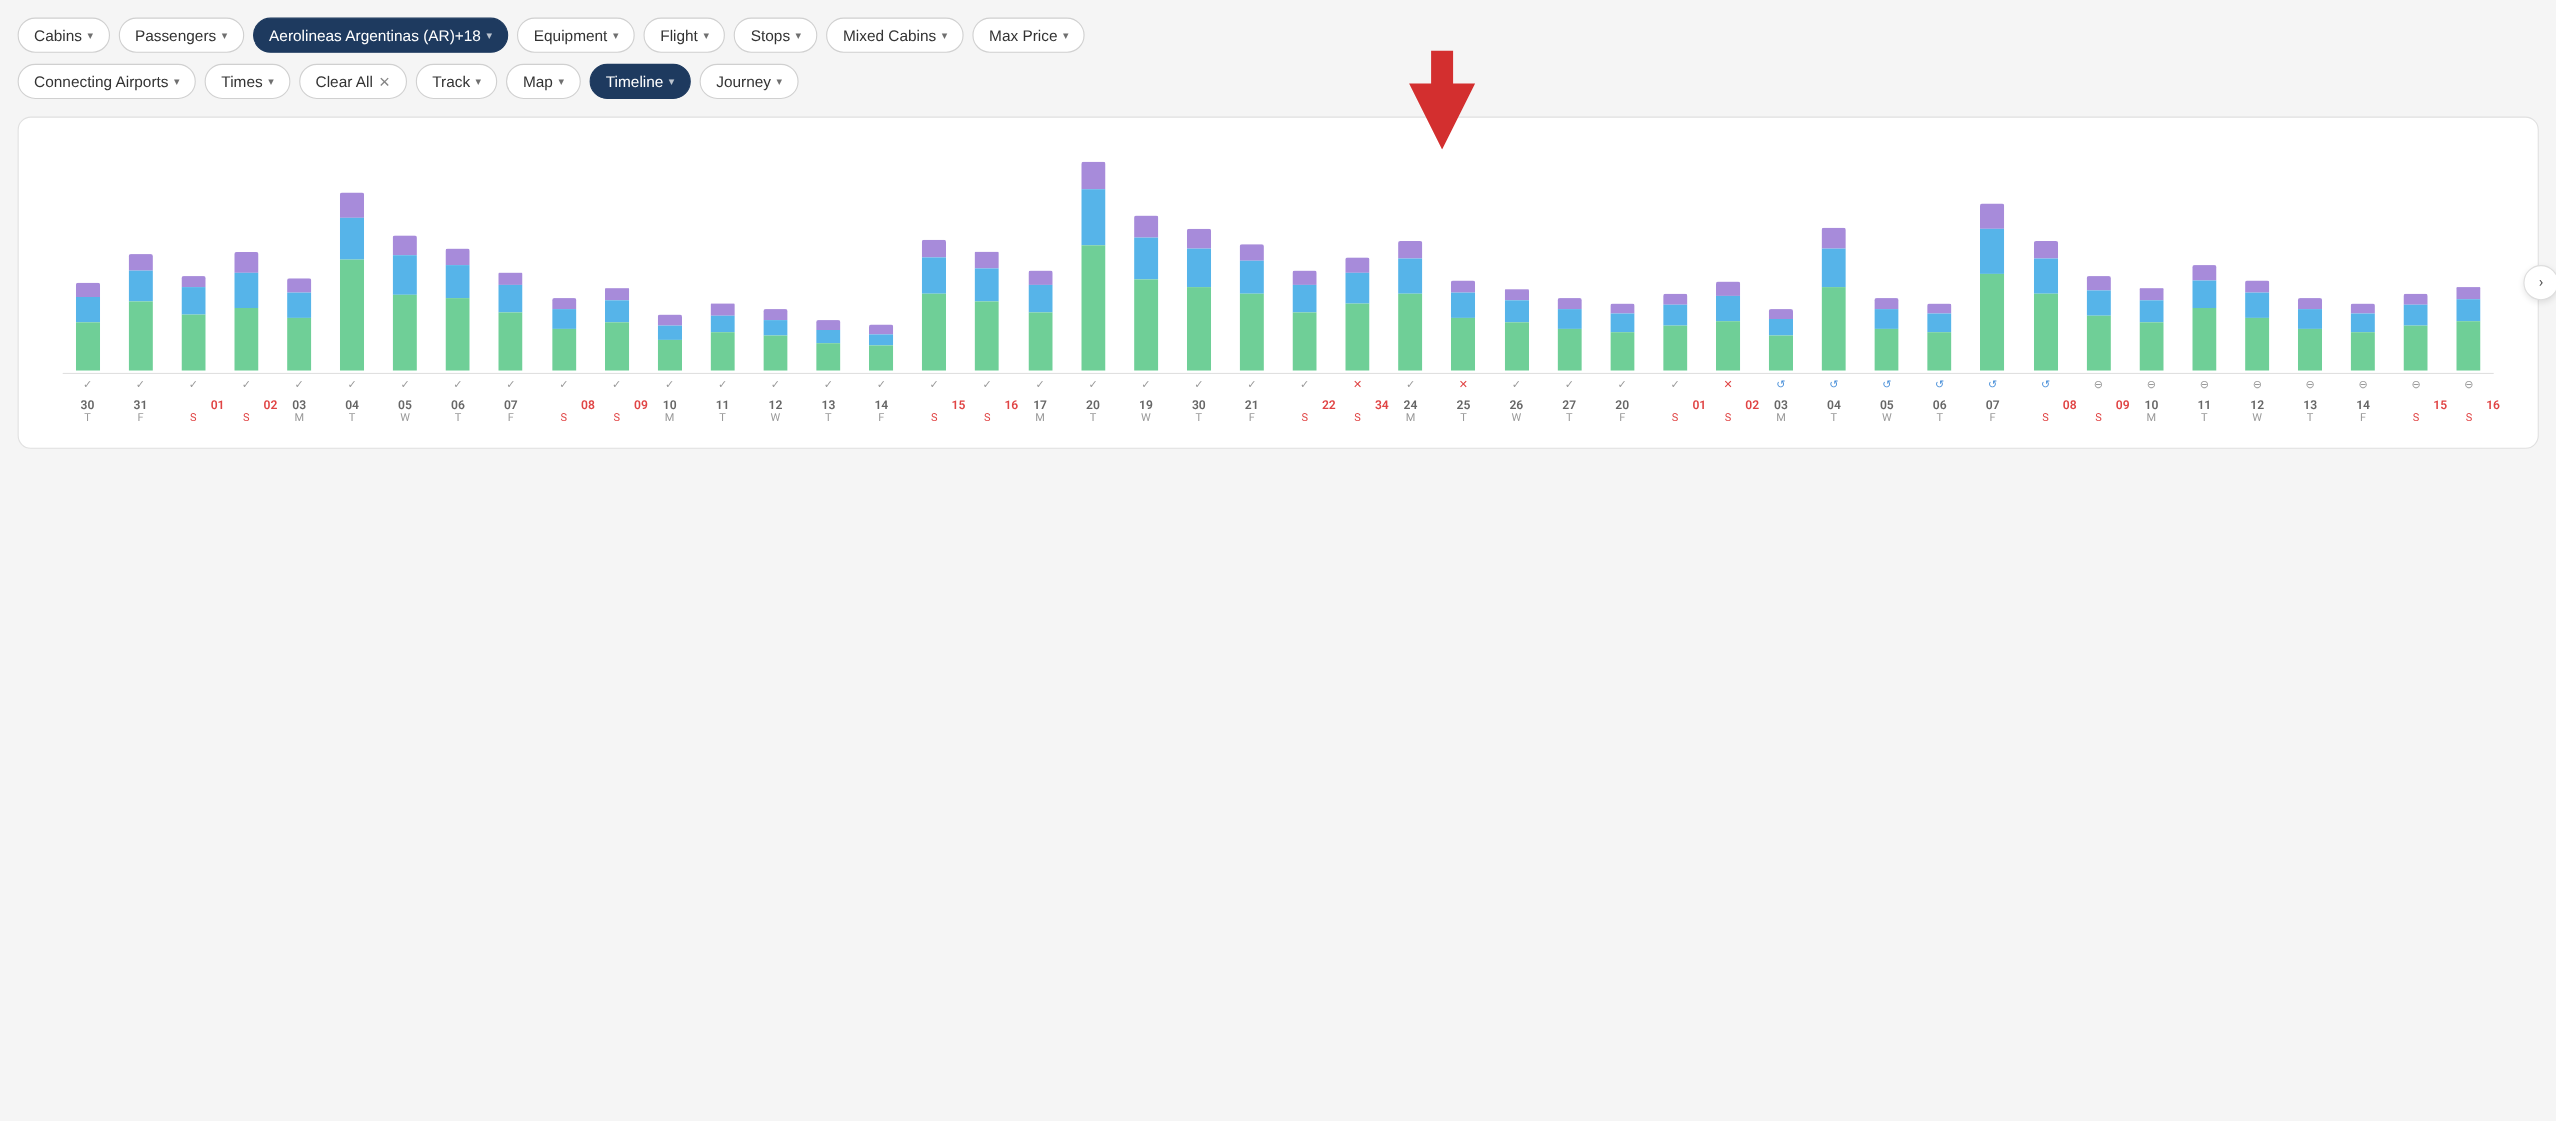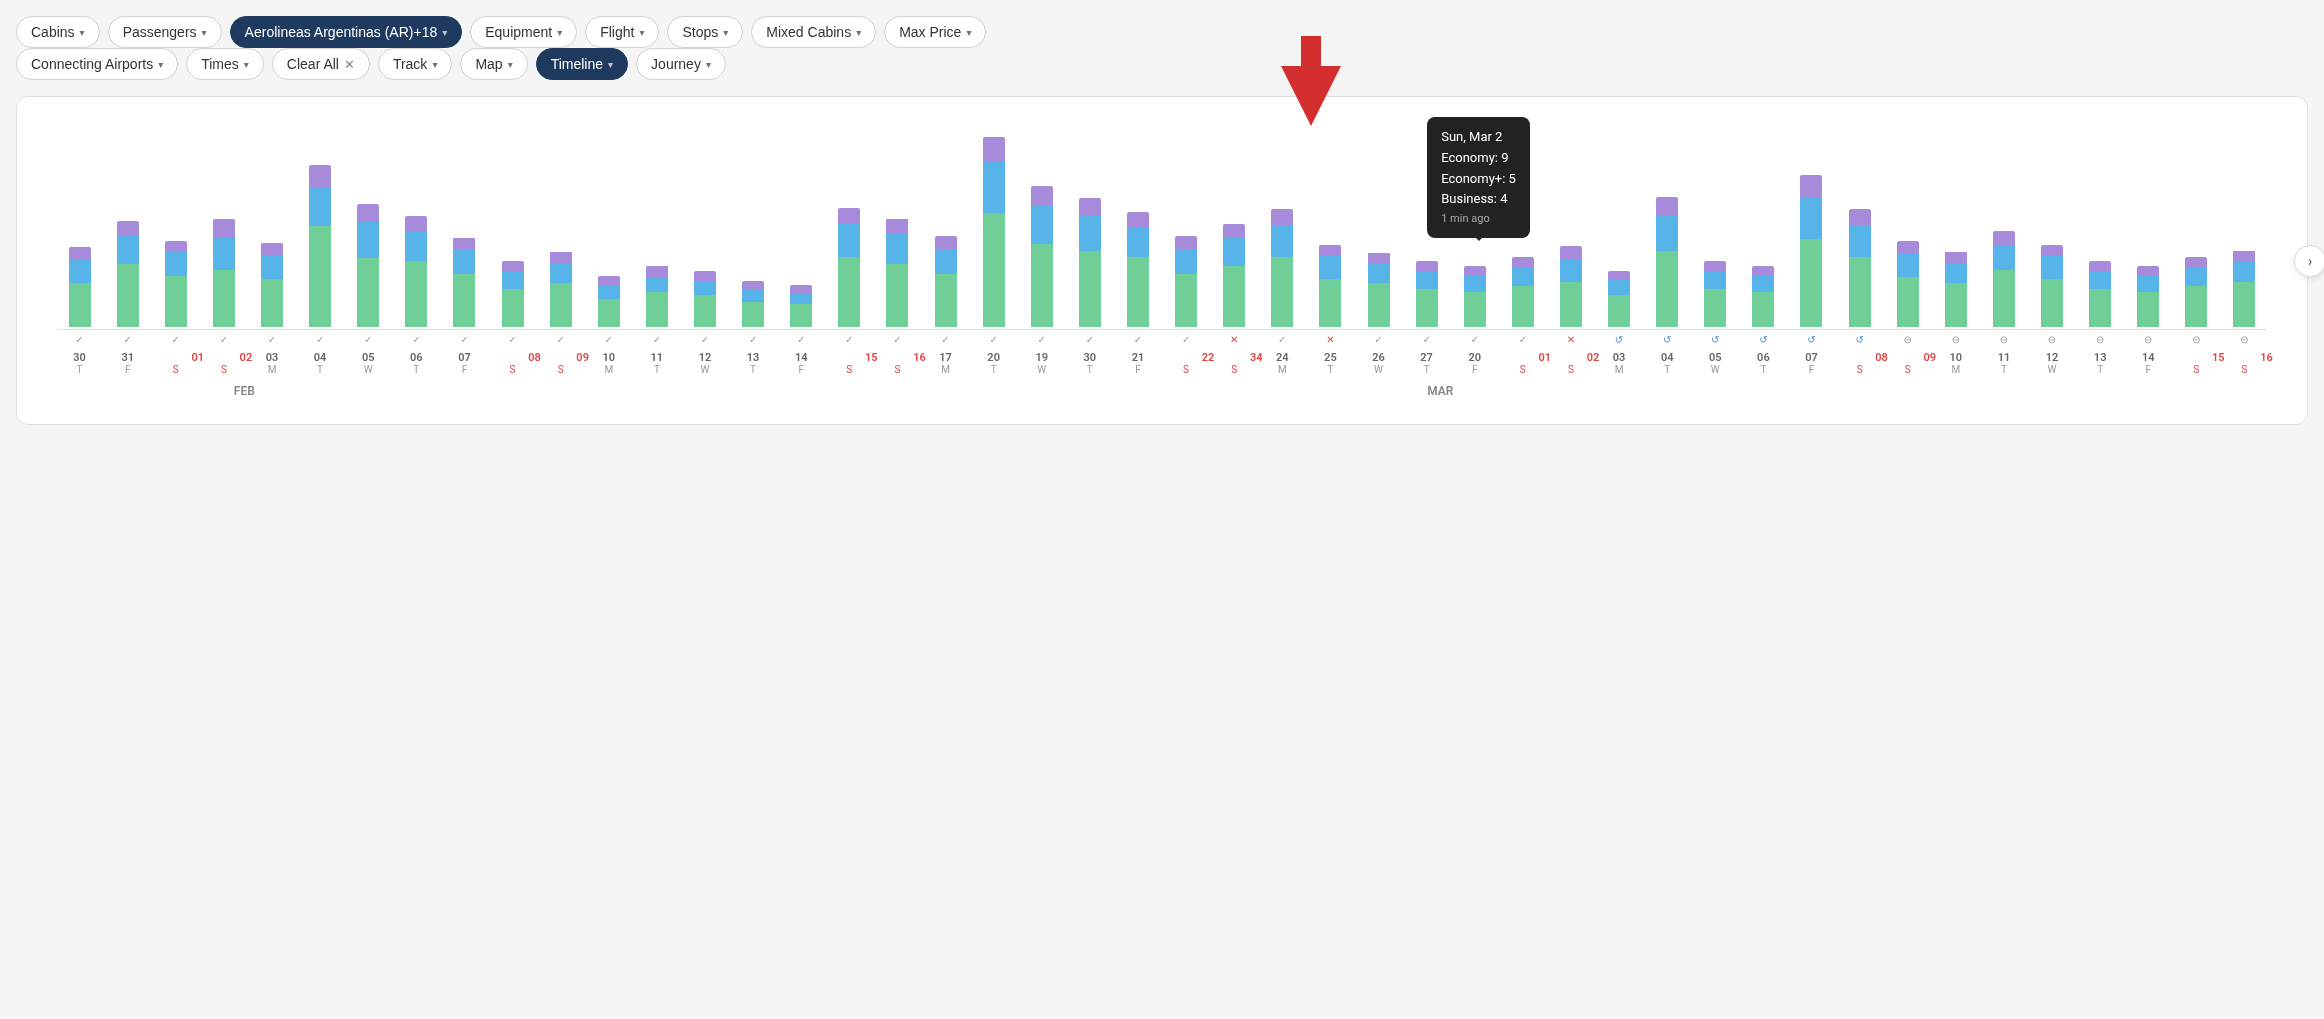--- a/index.html
+++ b/index.html
@@ -6,20 +6,21 @@
     body {
       font-family: -apple-system, BlinkMacSystemFont, 'Segoe UI', Roboto, sans-serif;
       background: #f5f5f5;
       padding: 16px;
       min-width: 1160px;
     }
 
     .toolbar {
       display: flex;
       flex-direction: column;
+      gap: 10px;
       margin-bottom: 16px;
     }
 
     .toolbar-row {
       display: flex;
       flex-wrap: wrap;
       gap: 8px;
       align-items: center;
     }
 
@@ -273,27 +274,20 @@
       <button class="pill-btn active">Timeline<span class="chevron">▾</span></button>
       <button class="pill-btn">Journey<span class="chevron">▾</span></button>
     </div>
 </div>
 
 <div style="position: relative;">
   <div class="chart-container">
 
     <div class="chart-area">
 
-      <div class="tooltip">
-        <div>Sun, Mar 2</div>
-        <div>Economy: 9</div>
-        <div>Economy+: 5</div>
-        <div>Business: 4</div>
-        <div style="color:#aaa; font-size:11px;">1 min ago</div>
-      </div>
 
       <div class="bars-wrapper" id="bars">
           <div class="bar-col">
             <div class="stacked-bar" style="height: 80px;">
               <div class="bar-seg seg-economy" style="height: 44px;"></div>
               <div class="bar-seg seg-economyp" style="height: 23px;"></div>
               <div class="bar-seg seg-business" style="height: 13px;"></div>
             </div>
           </div>
           <div class="bar-col">
@@ -931,24 +925,20 @@
             <div class="date-day">F</div>
           </div>
           <div class="date-col">
             <div class="date-num red">15</div>
             <div class="date-day red">S</div>
           </div>
           <div class="date-col">
             <div class="date-num red">16</div>
             <div class="date-day red">S</div>
           </div>
-        </div>
-      <div class="month-labels" id="months">
-          <div class="month-label" style="left: 8%;">FEB</div>
-          <div class="month-label" style="left: 62%;">MAR</div>
         </div>
     </div>
   </div>
 
   <div class="arrow-indicator" style="top:-60px; left: 56.5%; transform: translateX(-50%);">
     <svg width="80" height="90" viewBox="0 0 80 90">
       <polygon points="40,90 10,30 30,30 30,0 50,0 50,30 70,30" fill="#d32f2f"></polygon>
     </svg>
   </div>
 

